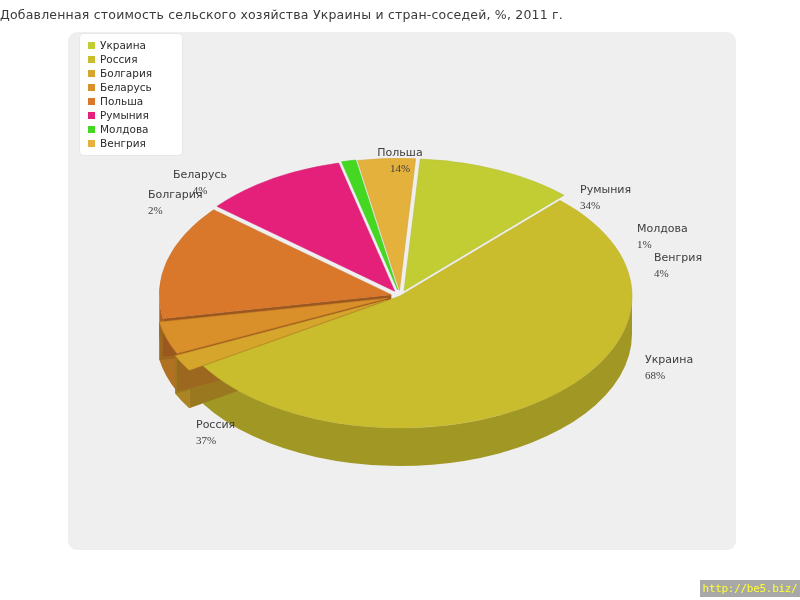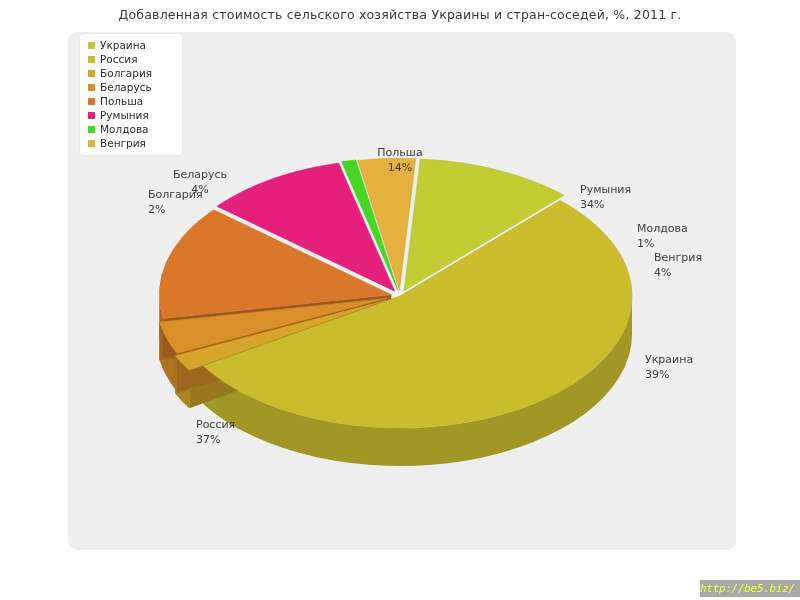--- a/index.html
+++ b/index.html
@@ -12,21 +12,20 @@
     background: #ffffff;
     font-family: "DejaVu Sans", sans-serif;
     overflow: hidden;
     position: relative;
   }
   #chart-title {
     position: absolute;
     left: 0;
     top: 7px;
     width: 800px;
-    text-align: center;
     font-size: 12.5px;
     color: #3a3a3a;
     letter-spacing: 0.2px;
   }
   #chart-panel {
     position: absolute;
     left: 68px;
     top: 32px;
     width: 668px;
     height: 518px;
@@ -72,36 +71,36 @@
   .slice-label {
     position: absolute;
     font-size: 11px;
     color: #3d3d3d;
     line-height: 14.5px;
     white-space: nowrap;
     z-index: 20;
   }
   .slice-label .lbl-pct {
     display: block;
+    font-family: Liberation Serif, serif;
   }
   #watermark {
     position: absolute;
     left: 700px;
     top: 580px;
     width: 100px;
     height: 17px;
     background: #a8a8a8;
     color: #ffff33;
     font-family: "DejaVu Sans Mono", monospace;
     font-size: 11px;
     line-height: 17px;
-    text-align: left;
+    text-align: center;
     letter-spacing: -0.3px;
     z-index: 40;
-    font-style: italic;
   }
 </style>
 </head>
 <body>
 
 <div id="chart-title">Добавленная стоимость сельского хозяйства Украины и стран-соседей, %, 2011 г.</div>
 
 <div id="chart-panel"></div>
 
 <svg id="pie-stage" viewBox="0 0 800 600" width="800" height="600">
@@ -180,20 +179,20 @@
 <div class="slice-label" id="lbl-moldova" style="top: 222px; left: 637px;">
   <span>Молдова</span>
   <span class="lbl-pct">1%</span>
 </div>
 <div class="slice-label" id="lbl-hungary" style="top: 251px; left: 654px;">
   <span>Венгрия</span>
   <span class="lbl-pct">4%</span>
 </div>
 <div class="slice-label" id="lbl-ukraine" style="top: 353px; left: 645px;">
   <span>Украина</span>
-  <span class="lbl-pct">39%</span>
+  <span class="lbl-pct">68%</span>
 </div>
 <div class="slice-label" id="lbl-russia" style="top: 418px; left: 196px;">
   <span>Россия</span>
   <span class="lbl-pct">37%</span>
 </div>
 
 <div id="watermark">http://be5.biz/</div>
 
 </body></html>

